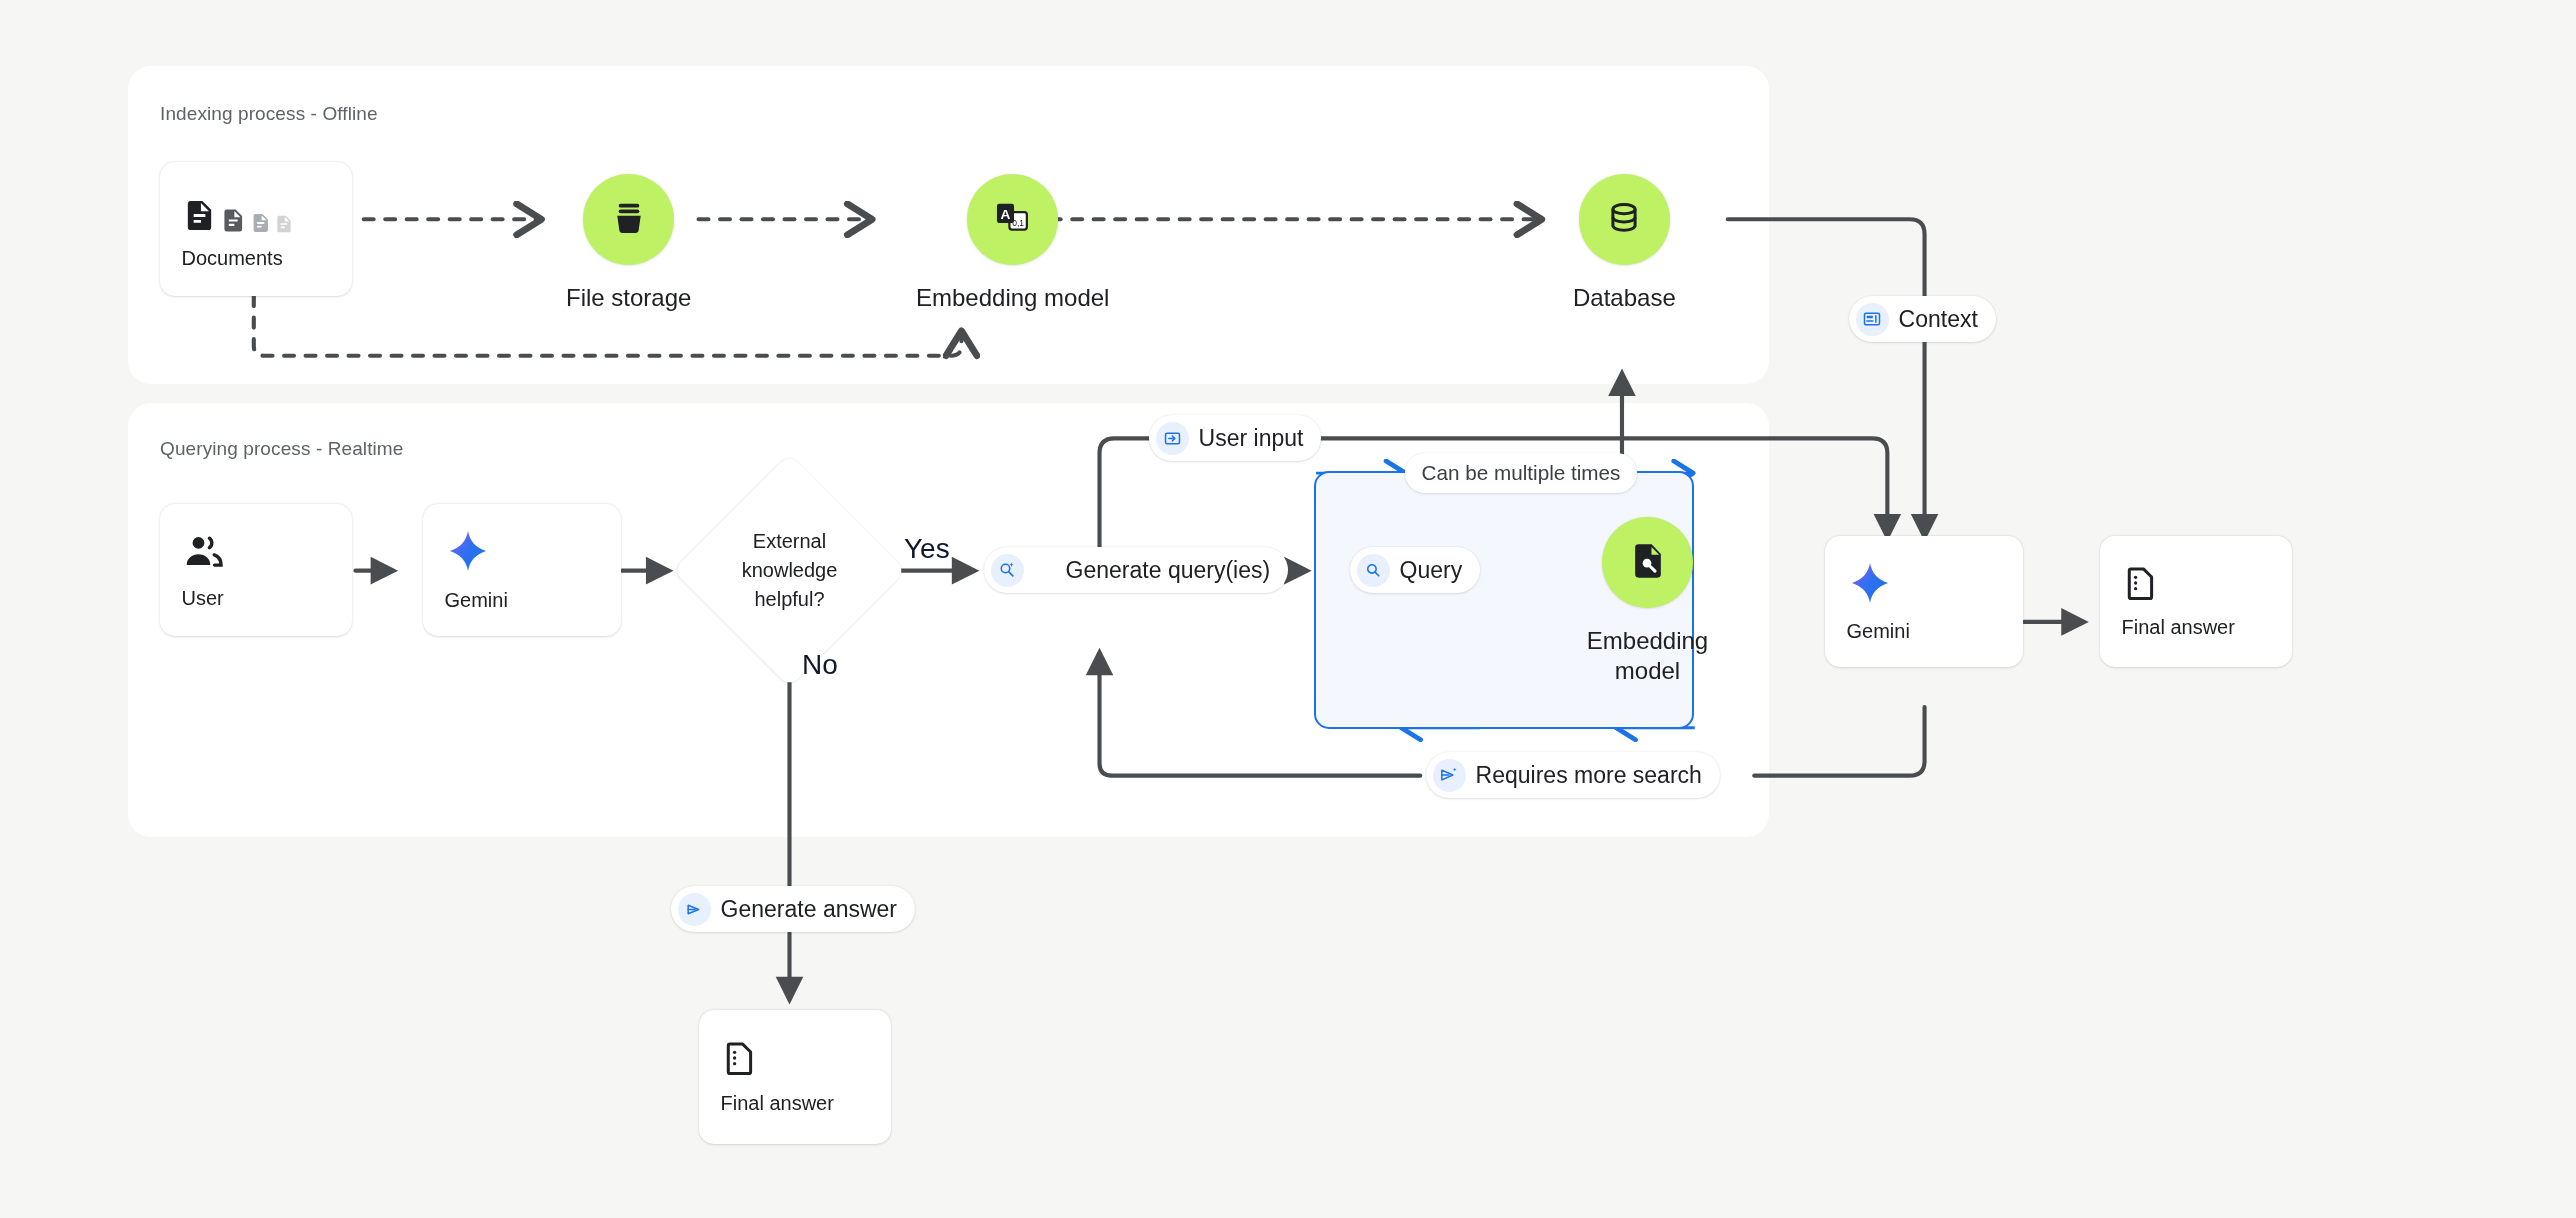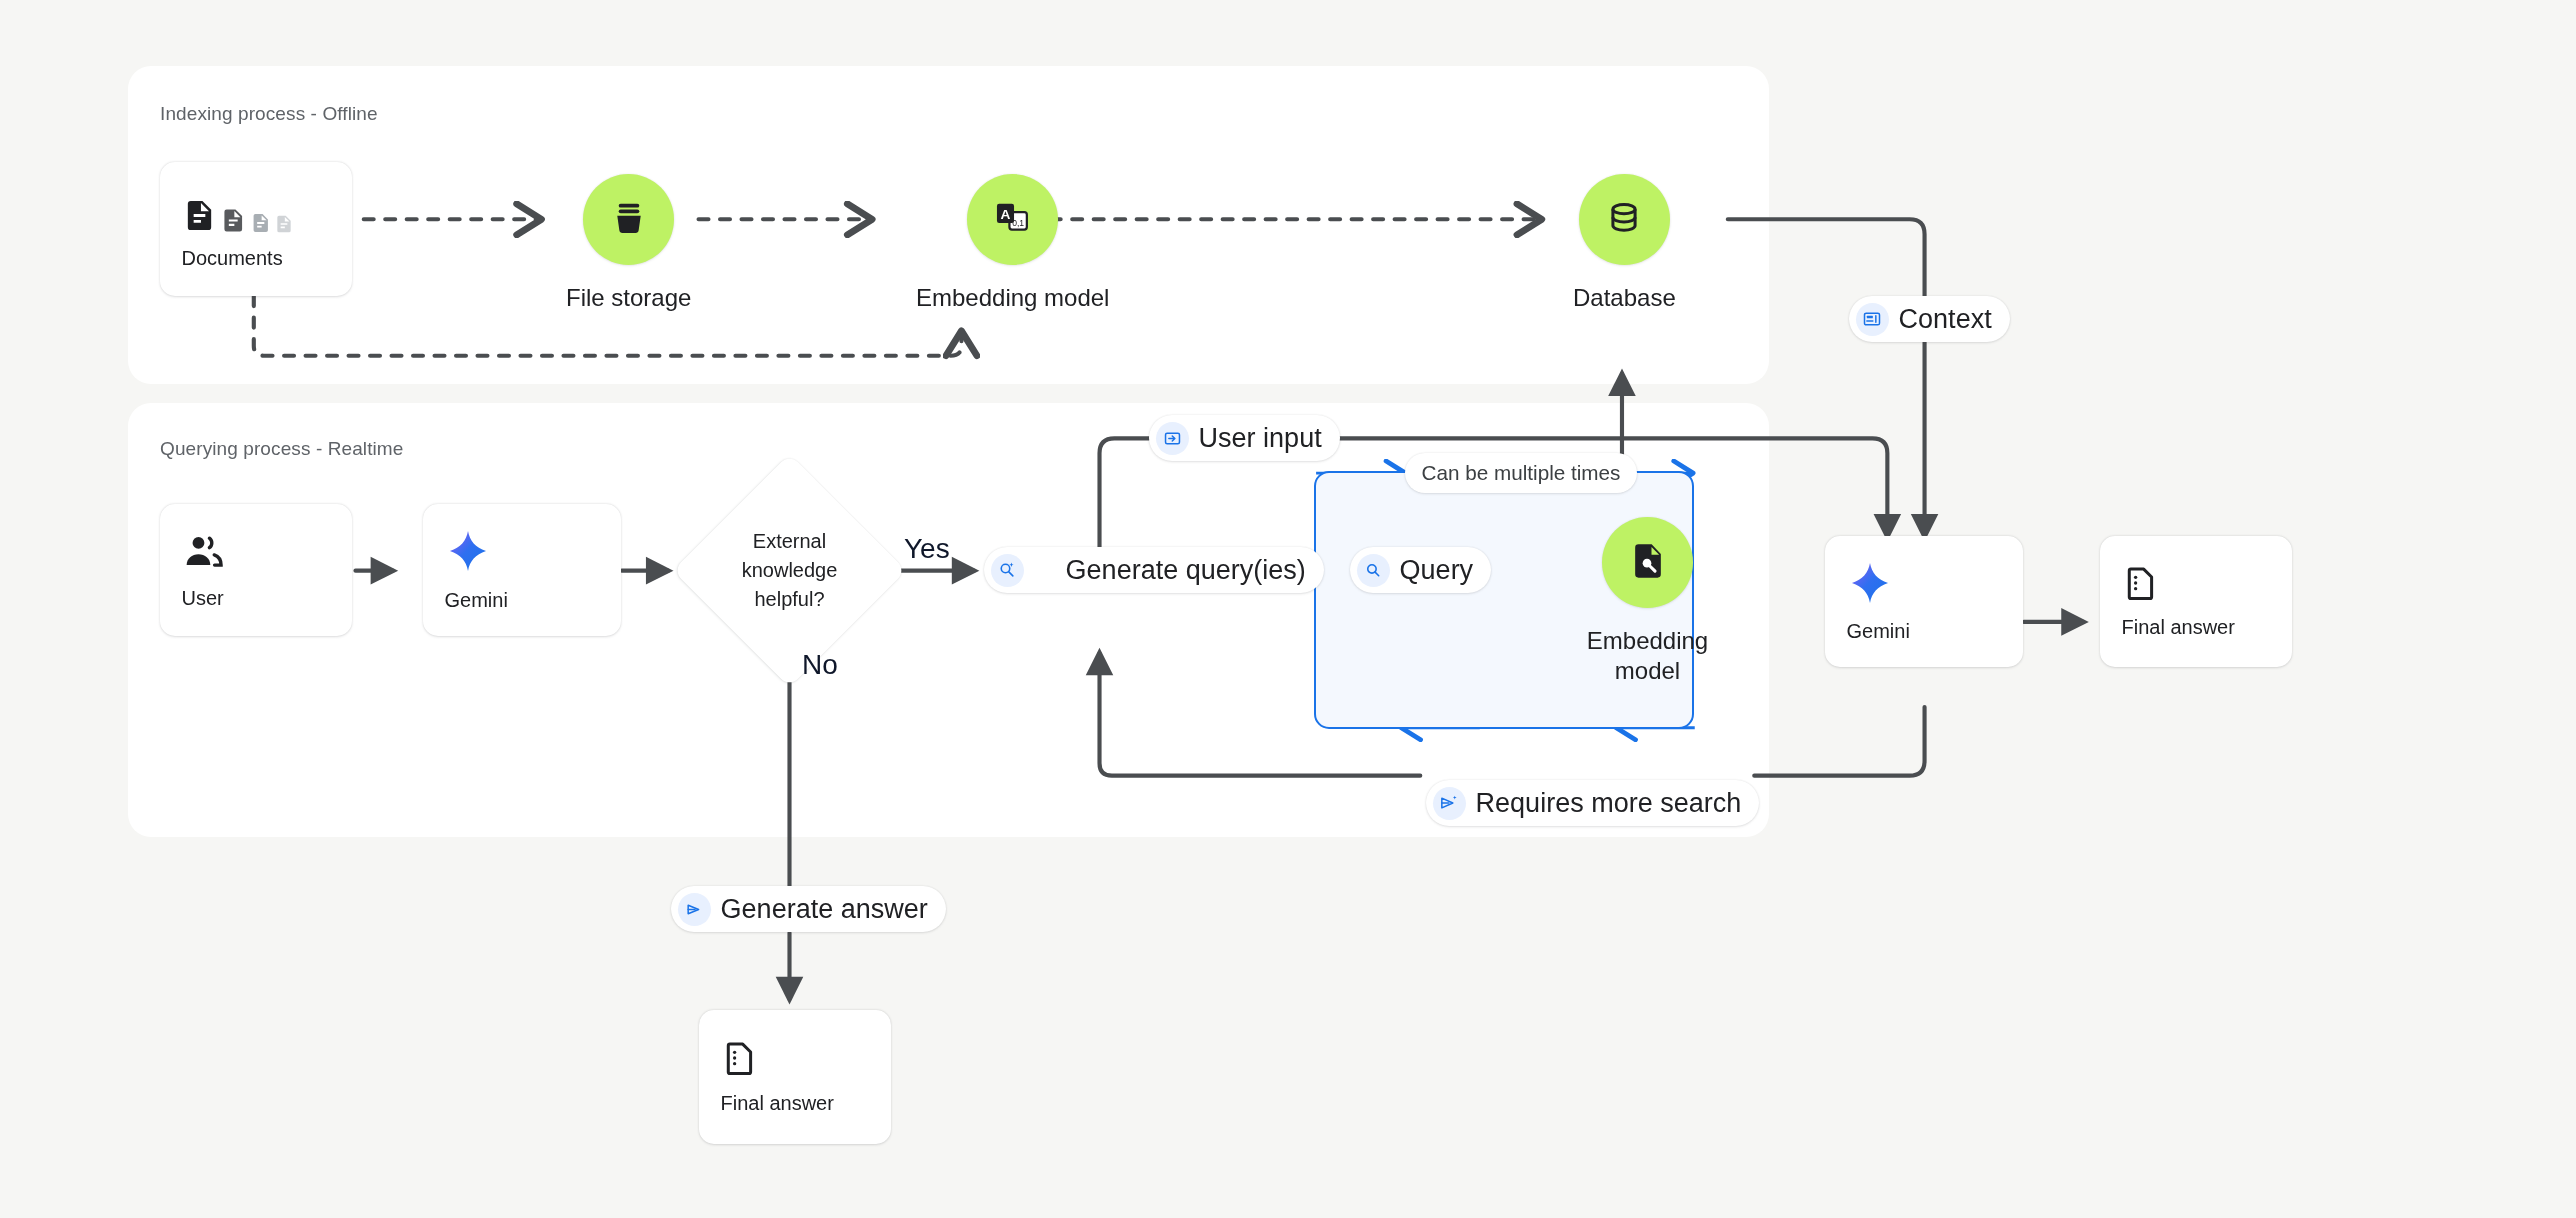--- a/index.html
+++ b/index.html
@@ -61,21 +61,21 @@
     position: absolute;
     background: #ffffff;
     border-radius: 826px;
     box-shadow: 0 0.8px 2.5px rgba(60,64,67,.16), 0 0 1.7px rgba(60,64,67,.10);
     display: flex; align-items: center;
     height: 46px;
     padding: 0 18px 0 6.6px;
     gap: 10px;
     white-space: nowrap;
   }
-  .pill .pill-text { font-size: 27px; color: #202124; }
+  .pill .pill-text { font-size: 23px; color: #202124; }
   .pill-icon {
     width: 33px; height: 33px; border-radius: 50%;
     background: #e8f0fe;
     display: flex; align-items: center; justify-content: center;
     flex: 0 0 auto;
   }
   .pill.plain { padding: 0 16.5px; }
   .pill.plain .pill-text { font-size: 20.7px; color: #3c4043; }
 
   
@@ -329,21 +329,21 @@
   <div class="pill" style="left:1149px; top:415px;">
     <span class="pill-icon">
       <svg width="19" height="19" viewBox="0 0 24 24" fill="none" stroke="#1a73e8" stroke-width="1.9">
         <rect x="3.2" y="5.4" width="17.6" height="13.2" rx="2"></rect>
         <path d="M7.4 12h7.3M11.7 8.8 15 12l-3.3 3.2" stroke-linecap="round" stroke-linejoin="round"></path>
       </svg>
     </span>
     <span class="pill-text">User input</span>
   </div>
 
-  <div class="pill" style="left:1426px; top:780px;">
+  <div class="pill" style="left:1426px; top:752px;">
     <span class="pill-icon">
       <svg width="20" height="20" viewBox="0 0 24 24" fill="none" stroke="#1a73e8" stroke-width="1.8">
         <path d="M3.4 6.2 16.6 12 3.4 17.8V6.2z" stroke-linejoin="round"></path>
         <path d="M3.4 12h8.4" stroke-linecap="round"></path>
         <path d="M18.9 3.2l.6 1.7 1.7.6-1.7.6-.6 1.7-.6-1.7-1.7-.6 1.7-.6.6-1.7z" fill="#1a73e8" stroke="none"></path>
       </svg>
     </span>
     <span class="pill-text">Requires more search</span>
   </div>
 

